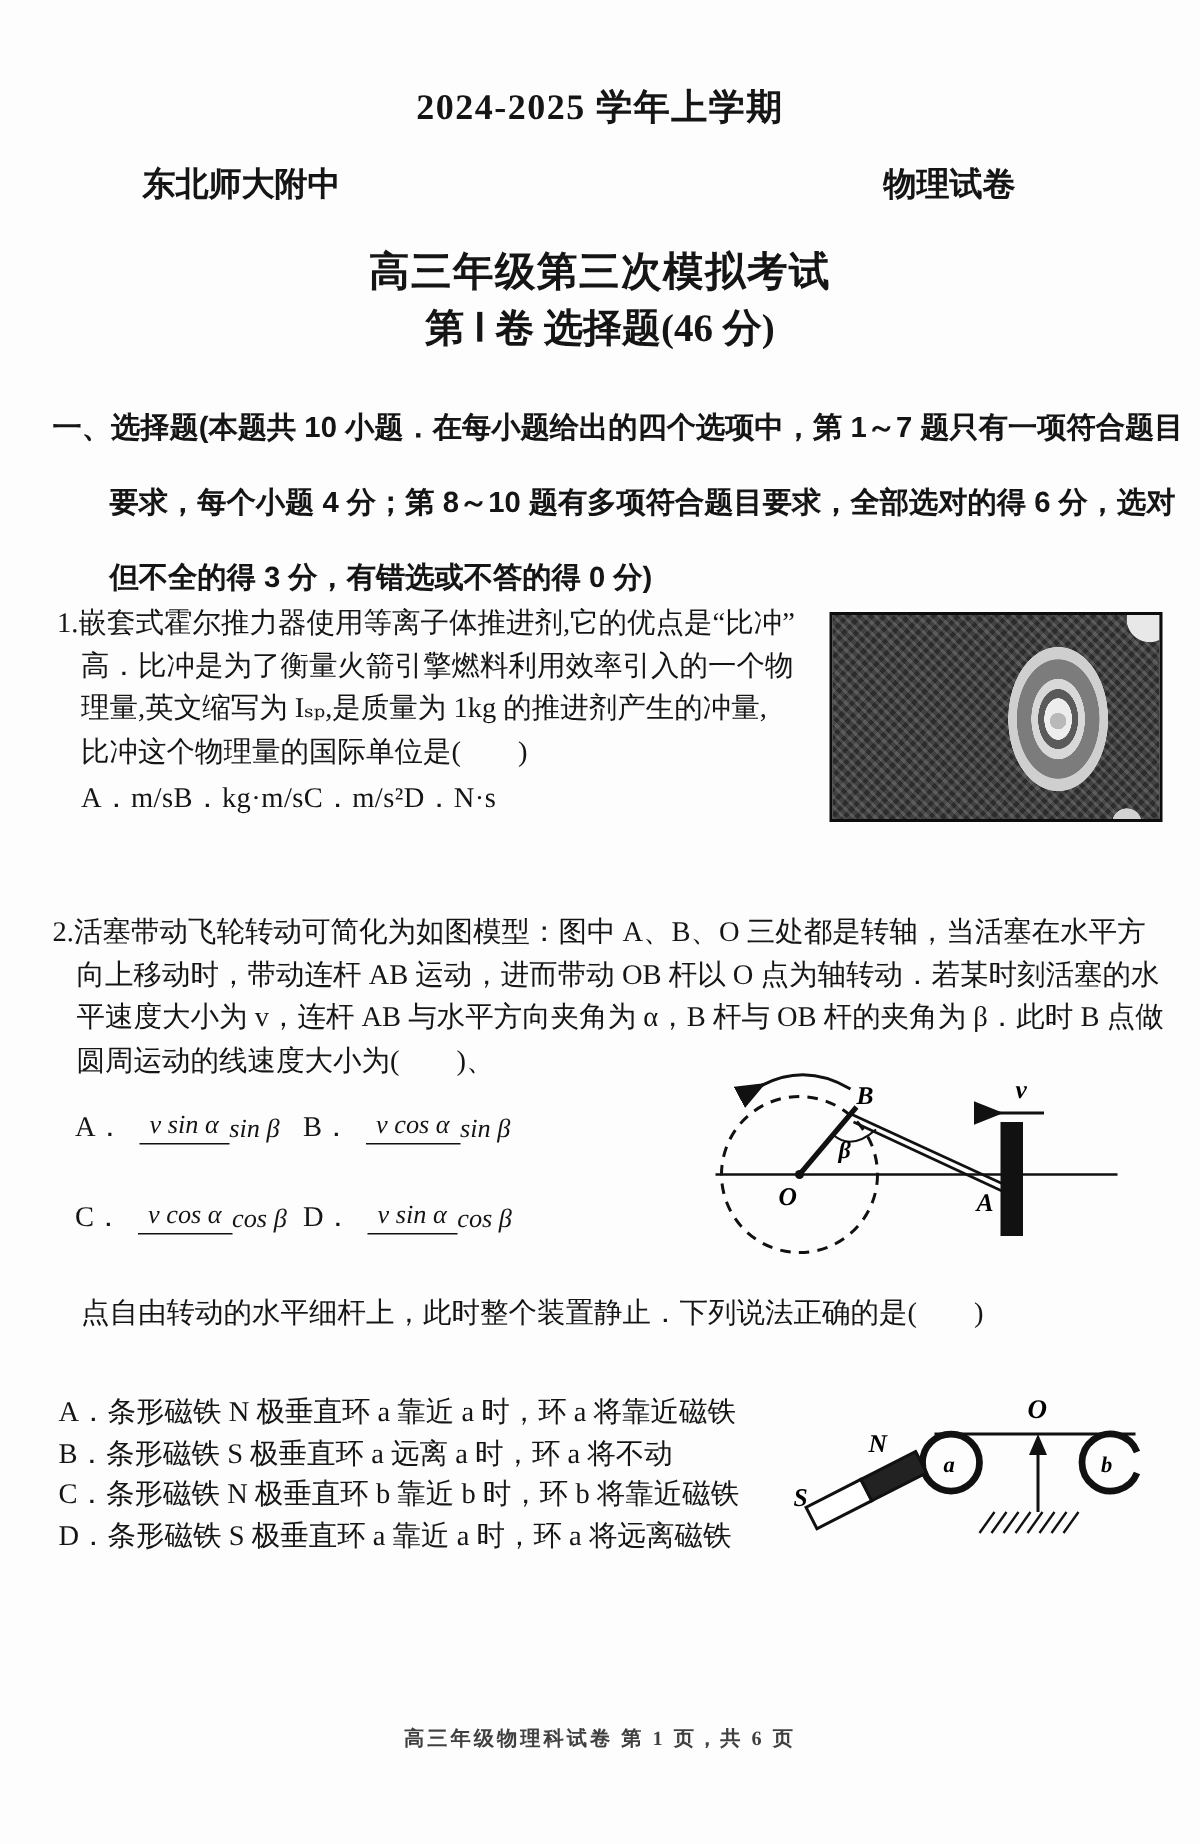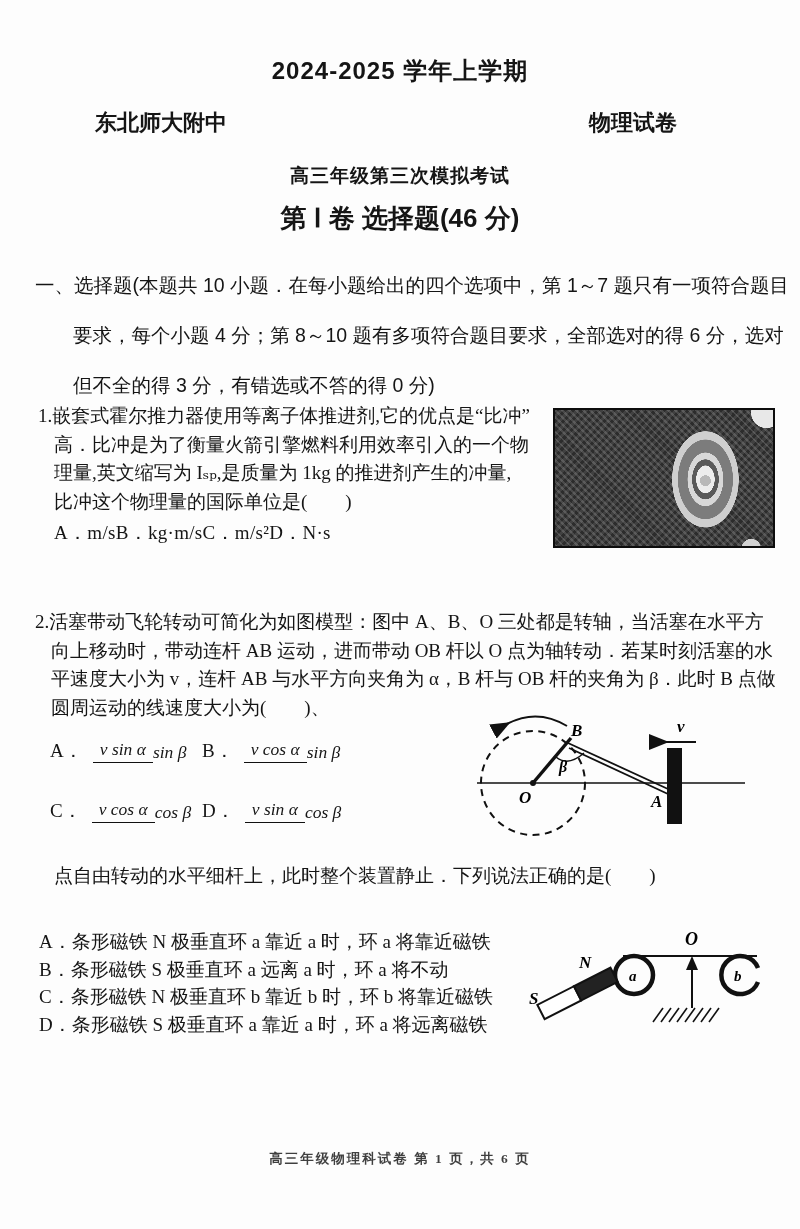--- a/index.html
+++ b/index.html
@@ -1,26 +1,26 @@
 <!DOCTYPE html>
 <html><head>
 <meta charset="utf-8">
 <style>
   html,body{margin:0;padding:0;background:#d8d8d8;}
   .page{position:relative;width:800px;height:1229px;margin:0 auto;background:#fdfdfd;
         font-family:"Liberation Serif","DejaVu Serif",serif;color:#151515;overflow:hidden;}
   .hdr{position:absolute;left:0;right:0;text-align:center;
-       font-family:Liberation Sans, sans-serif;font-weight:bold;white-space:nowrap;}
+       font-family:Liberation Serif, serif;font-weight:bold;white-space:nowrap;}
   .t-term{top:55px;font-size:24px;letter-spacing:1px;}
   .school-row{position:absolute;top:108px;left:95px;right:123px;display:flex;justify-content:space-between;
        font-family:"Liberation Sans","DejaVu Sans",sans-serif;font-weight:bold;font-size:22px;}
-  .t-exam{top:163px;font-size:19px;letter-spacing:1px;}
+  .t-exam{top:163px;font-size:27px;letter-spacing:1px;}
   .t-section{top:201px;font-size:26px;}
   .instructions{position:absolute;top:260px;left:35px;width:760px;
-       font-family:"Liberation Sans","DejaVu Sans",sans-serif;font-weight:normal;
+       font-family:"Liberation Sans","DejaVu Sans",sans-serif;font-weight:bold;
        font-size:19.5px;line-height:50px;}
   .ins-line{white-space:nowrap;}
   .ins-line.cont{margin-left:38px;}
   .qtext{font-size:19px;line-height:28.5px;}
   .qtext .line{white-space:nowrap;}
   .qtext .line.cont{margin-left:16px;}
   .q1{position:absolute;top:402px;left:38px;width:520px;}
   .q1-options{margin-top:3px;letter-spacing:.3px;}
   .q1-photo{position:absolute;left:553px;top:408px;width:222px;height:140px;
      border:2px solid #0d0d0d;box-sizing:border-box;

